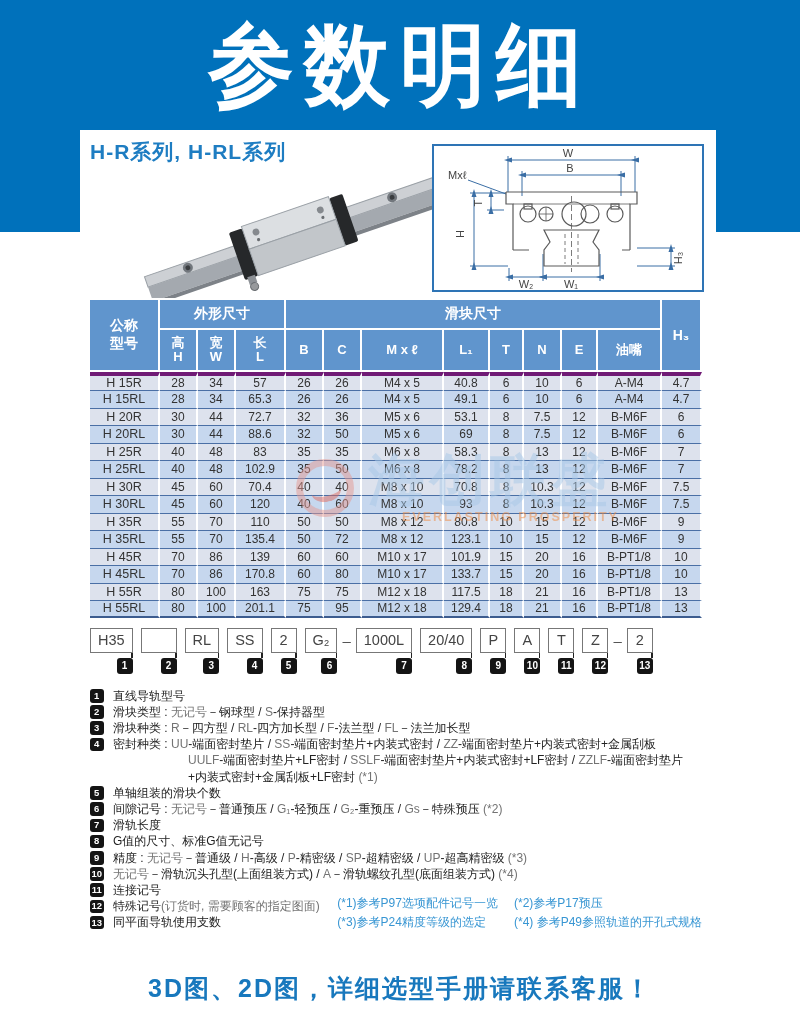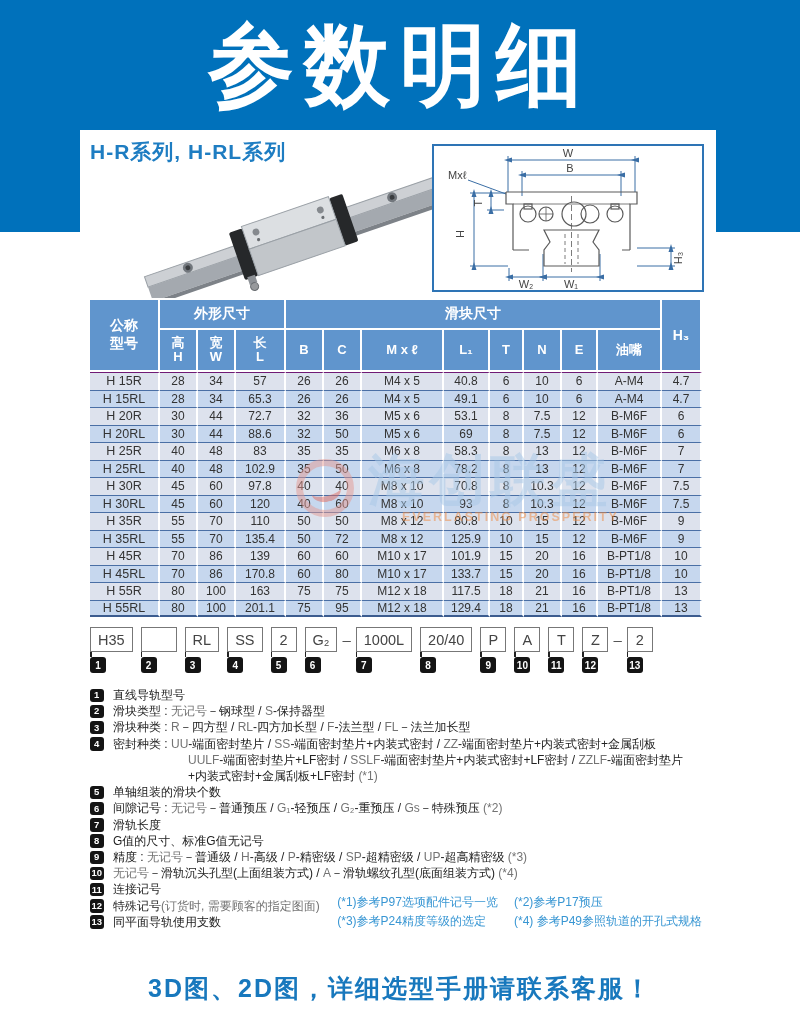--- a/index.html
+++ b/index.html
@@ -29,28 +29,28 @@
                font-size:12px; color:#333; text-align:center; }
   table.spec th { background:#6095cd; color:#ffffff; font-weight:700; border-right:2px solid #ffffff;
                   border-bottom:2px solid #ffffff; white-space:pre-line; vertical-align:middle; }
   table.spec tr.gh th { height:30px; font-size:14px; }
   table.spec tr.sh th { height:42px; font-size:13px; line-height:1.1; }
   table.spec th.span2 { font-size:14px; }
   table.spec td { height:17.5px; border-right:2px solid #ffffff; border-top:1px solid #4a6fa5;
                   vertical-align:middle; font-size:12px; }
   table.spec tbody tr:nth-child(odd) td { background:#dde2ed; }
   table.spec tbody tr:nth-child(even) td { background:#c6d7ee; }
-  table.spec tbody tr:first-child td { border-top:1px solid #701a75; }
+  table.spec tbody tr:first-child td { border-top:4px solid #701a75; }
   table.spec tbody tr:last-child td { border-bottom:2px solid #3c5c8f; }
   table.spec td:first-child { font-size:12.5px; }
 
   
   .mc-heading { margin-top:18px; color:#1e7dc2; font-size:19px; font-weight:700; letter-spacing:1px; }
   .mc-row { margin-top:10px; display:flex; align-items:flex-start; }
-  .mcol { display:flex; flex-direction:column; align-items:flex-start; margin-right:8px; }
+  .mcol { display:flex; flex-direction:column; align-items:flex-end; margin-right:8px; }
   .mbox { border:1.5px solid #777; min-width:26px; height:25px; padding:0 7px; display:flex;
           align-items:center; justify-content:center; font-size:14.5px; color:#444; background:#fff; }
   .mbox.empty { min-width:36px; }
   .tick { width:1.5px; height:5px; background:#222; }
   .mbadge { width:16px; height:16px; background:#141414; color:#fff; border-radius:3px; font-size:10px;
             font-weight:700; display:flex; align-items:center; justify-content:center; }
   .mdash { height:25px; display:flex; align-items:center; color:#555; font-size:15px; margin:0 5px 0 -3px; }
 
   
   .legend { position:relative; margin-top:14px; font-size:12px; color:#222; }
@@ -309,21 +309,21 @@
             <td>8</td>
             <td>13</td>
             <td>12</td>
             <td>B-M6F</td>
             <td>7</td>
           </tr>
           <tr>
             <td>H 30R</td>
             <td>45</td>
             <td>60</td>
-            <td>97.8</td>
+            <td>70.4</td>
             <td>40</td>
             <td>40</td>
             <td>M8 x 10</td>
             <td>70.8</td>
             <td>8</td>
             <td>10.3</td>
             <td>12</td>
             <td>B-M6F</td>
             <td>7.5</td>
           </tr>
@@ -358,21 +358,21 @@
             <td>9</td>
           </tr>
           <tr>
             <td>H 35RL</td>
             <td>55</td>
             <td>70</td>
             <td>135.4</td>
             <td>50</td>
             <td>72</td>
             <td>M8 x 12</td>
-            <td>125.9</td>
+            <td>123.1</td>
             <td>10</td>
             <td>15</td>
             <td>12</td>
             <td>B-M6F</td>
             <td>9</td>
           </tr>
           <tr>
             <td>H 45R</td>
             <td>70</td>
             <td>86</td>

